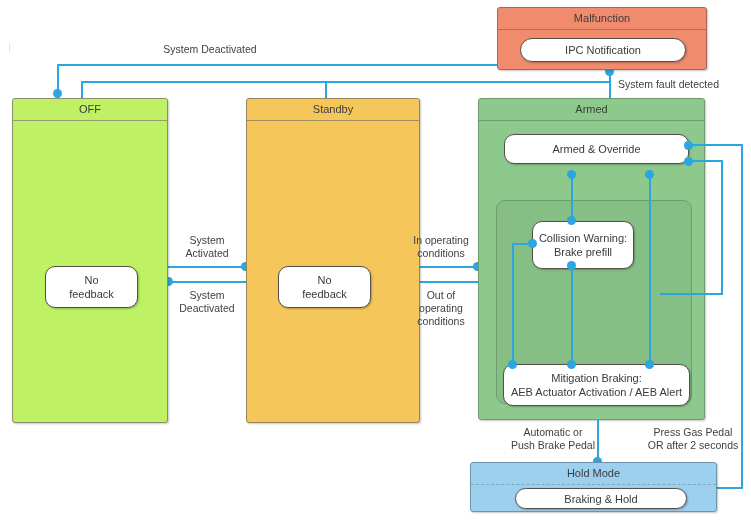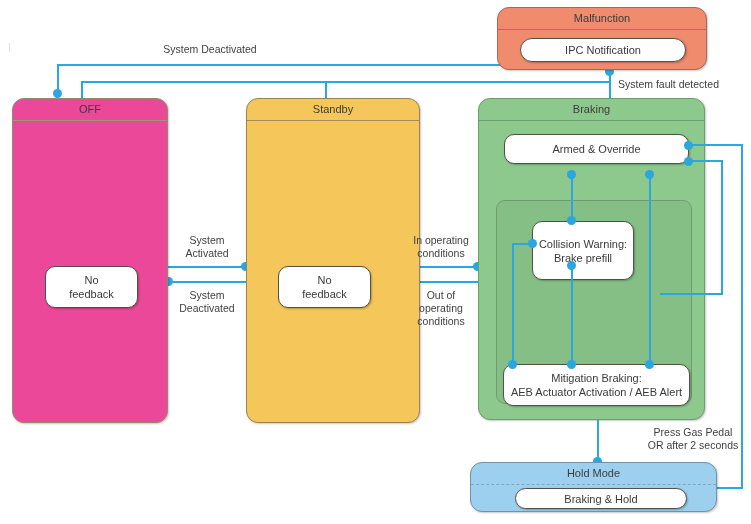--- a/index.html
+++ b/index.html
@@ -1,26 +1,26 @@
 <!DOCTYPE html>
 <html><head>
 <meta charset="utf-8">
 <style>
   html,body{margin:0;padding:0;background:#ffffff;}
   body{width:751px;height:524px;overflow:hidden;font-family:"Liberation Sans","DejaVu Sans",sans-serif;}
   #canvas{position:relative;width:751px;height:524px;background:#fff;}
 
   
-  .state{position:absolute;box-sizing:border-box;border:1px solid #7a7a6a;border-radius:12px;
+  .state{position:absolute;box-sizing:border-box;border:1px solid #7a7a6a;border-radius:3px;
          box-shadow:1px 1px 2px rgba(0,0,0,.22);overflow:hidden;}
   .state .hdr{position:absolute;left:0;right:0;top:0;height:21px;line-height:21px;text-align:center;
               font-size:11px;color:#3c3c3c;border-bottom:1px solid #8b8b7c;}
   .state .body{position:absolute;left:0;right:0;top:21px;bottom:0;}
 
-  .s-off{background:#ec4899;border-color:#8d8d6d;padding-left:44px;}
+  .s-off{background:#bef264;border-color:#8d8d6d;padding-left:44px;}
   .s-off .hdr{border-bottom-color:#9a9a70;}
   .s-standby{background:#f5c659;border-color:#97855a;}
   .s-standby .hdr{border-bottom-color:#a08d5f;}
   .s-malfunction{background:#f08b6e;border-color:#a36a56;}
   .s-malfunction .hdr{border-bottom-color:#b2705a;}
   .s-active{background:#8dc98d;border-color:#6f9c6f;}
   .s-active .hdr{border-bottom-color:#6f9c6f;}
   .s-hold{background:#9dd0ee;border-color:#6e94ab;padding-left:44px;}
   .s-hold .hdr{border-bottom-color:#7ea7bd;border-bottom-style:dashed;}
 
@@ -91,28 +91,28 @@
   </div>
 
   <div class="state s-malfunction" style="left:497px;top:7px;width:210px;height:63px;">
     <div class="hdr">Malfunction</div>
     <div class="body">
       <div class="node pill" style="left:22px;top:9px;width:166px;height:24px;">IPC Notification</div>
     </div>
   </div>
 
   <div class="state s-active" style="left:478px;top:98px;width:227px;height:322px;">
-    <div class="hdr">Braking</div>
+    <div class="hdr">Armed</div>
     <div class="body">
 
       <div class="node" style="left:25px;top:14px;width:185px;height:30px;">Armed &amp; Override</div>
 
       <div class="subregion" style="left:17px;top:80px;width:196px;height:204px;"></div>
 
-      <div class="node" style="left:53px;top:101px;width:102px;height:59px;white-space:pre;">Collision Warning:
+      <div class="node" style="left:53px;top:101px;width:102px;height:48px;white-space:pre;">Collision Warning:
 Brake prefill</div>
 
       <div class="node" style="left:24px;top:244px;width:187px;height:42px;white-space:pre;">Mitigation Braking:
 AEB Actuator Activation / AEB Alert</div>
 
       <div class="ln lnv" style="left:92px;top:53px;height:51px;"></div>
       <div class="dot" style="left:88px;top:50px;"></div>
       <div class="dot" style="left:88px;top:96px;"></div>
 
       <div class="ln lnv" style="left:92px;top:145px;height:103px;"></div>
@@ -161,17 +161,19 @@
   <div class="lbl" style="left:172px;top:289px;width:70px;">System
 Deactivated</div>
 
   <div class="lbl" style="left:404px;top:234px;width:74px;">In operating
 conditions</div>
 
   <div class="lbl" style="left:404px;top:289px;width:74px;">Out of
 operating
 conditions</div>
 
+  <div class="lbl" style="left:493px;top:426px;width:120px;">Automatic or
+Push Brake Pedal</div>
 
   <div class="lbl" style="left:634px;top:426px;width:118px;">Press Gas Pedal
 OR after 2 seconds</div>
 
 </div>
 
 </body></html>

